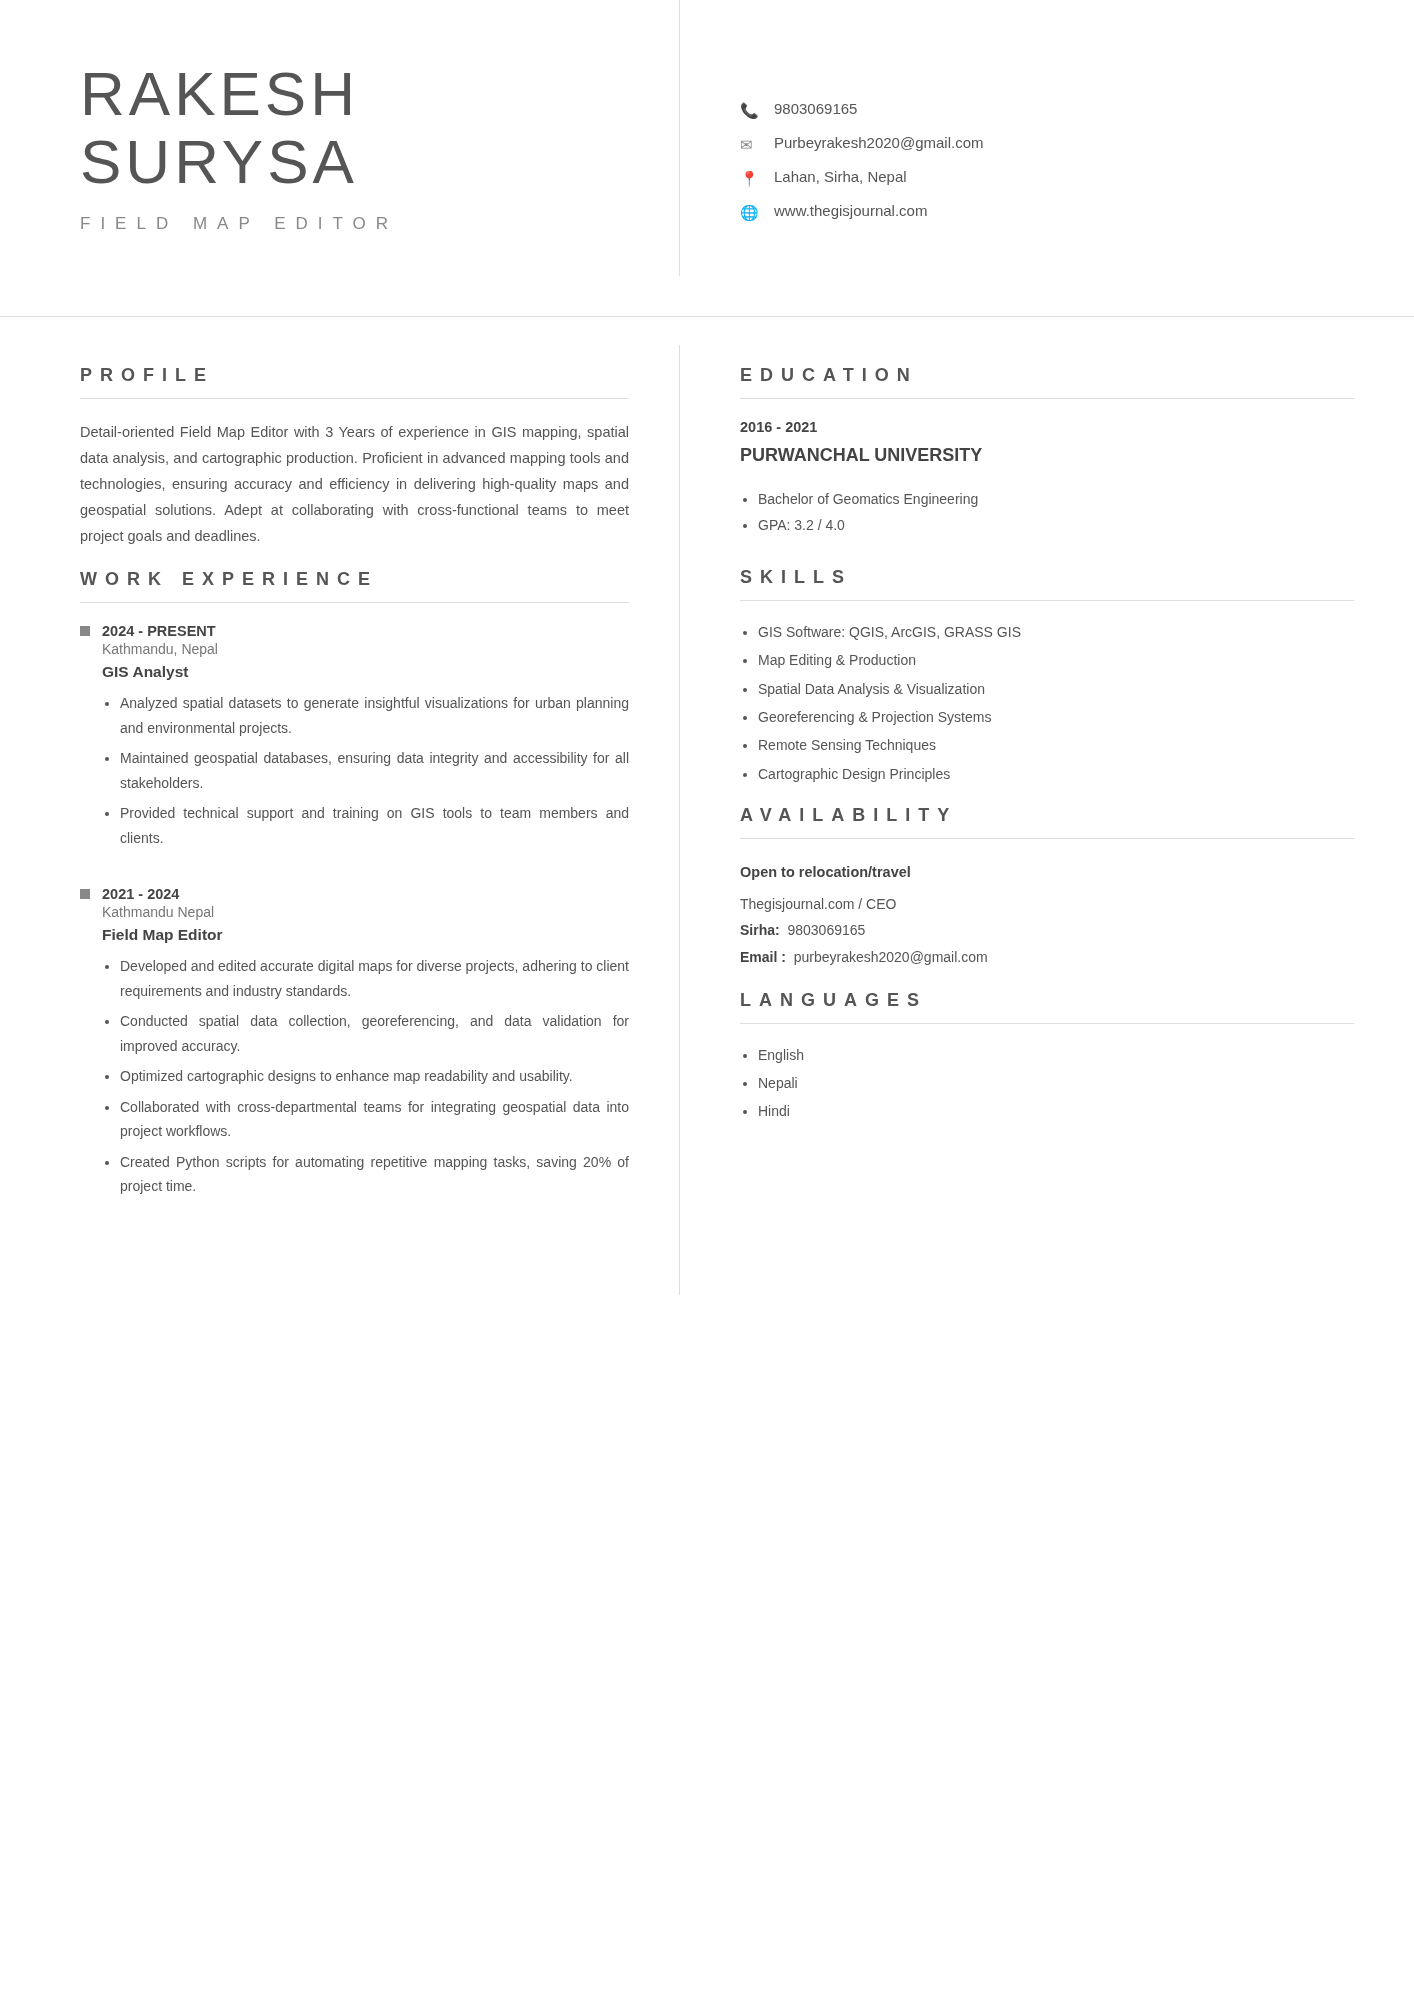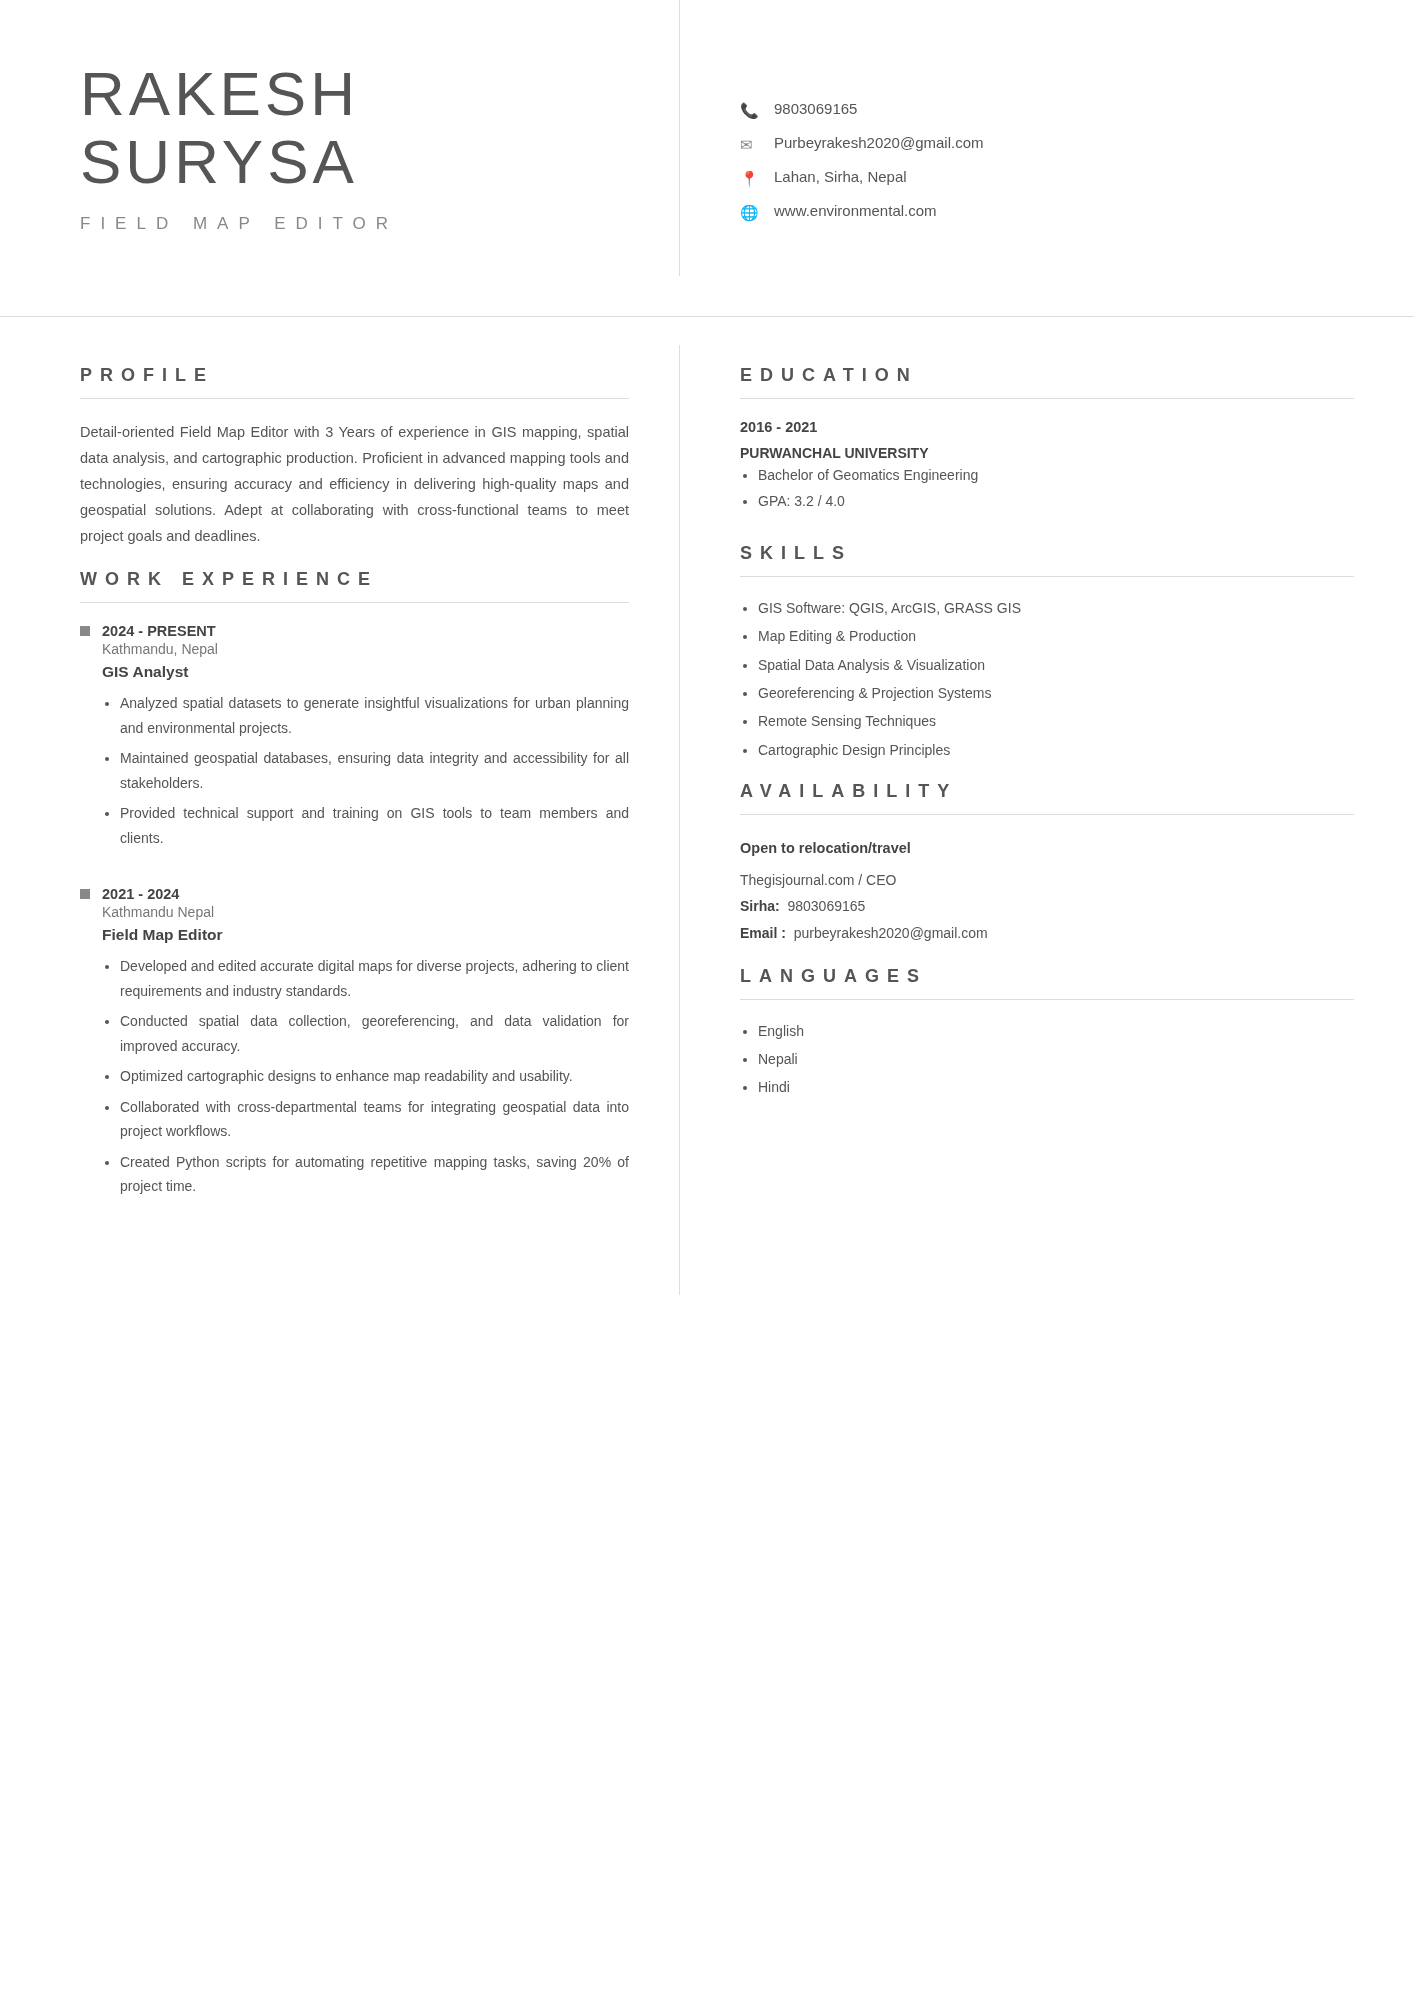--- a/index.html
+++ b/index.html
@@ -134,25 +134,25 @@
 
     
     .edu-years {
       font-size: 14.5px;
       font-weight: 700;
       color: #444;
       font-family: Arial, sans-serif;
       margin-bottom: 10px;
     }
     .edu-school {
-      font-size: 14px;
-      font-weight: 700;
-      color: #444;
-      font-family: Arial, sans-serif;
-      margin-bottom: 3px;
+      font-size: 18px;
+      font-weight: 700;
+      color: #444;
+      font-family: Arial, sans-serif;
+      margin-bottom: 22px;
     }
     .edu-bullets {
       padding-left: 18px;
     }
     .edu-bullets li {
       font-size: 14px;
       color: #555;
       font-family: Arial, sans-serif;
       margin-bottom: 4px;
       line-height: 1.6;
@@ -259,21 +259,21 @@
         <div class="contact-item">
           <span class="contact-icon">✉</span>
           <span>Purbeyrakesh2020@gmail.com</span>
         </div>
         <div class="contact-item">
           <span class="contact-icon">📍</span>
           <span>Lahan, Sirha, Nepal</span>
         </div>
         <div class="contact-item">
           <span class="contact-icon">🌐</span>
-          <span>www.environmental.com</span>
+          <span>www.thegisjournal.com</span>
         </div>
       </div>
     </div>
   </div>
 
   <div class="body-area">
 
     <div class="body-left">
 
       <div class="section-title">PROFILE</div>

